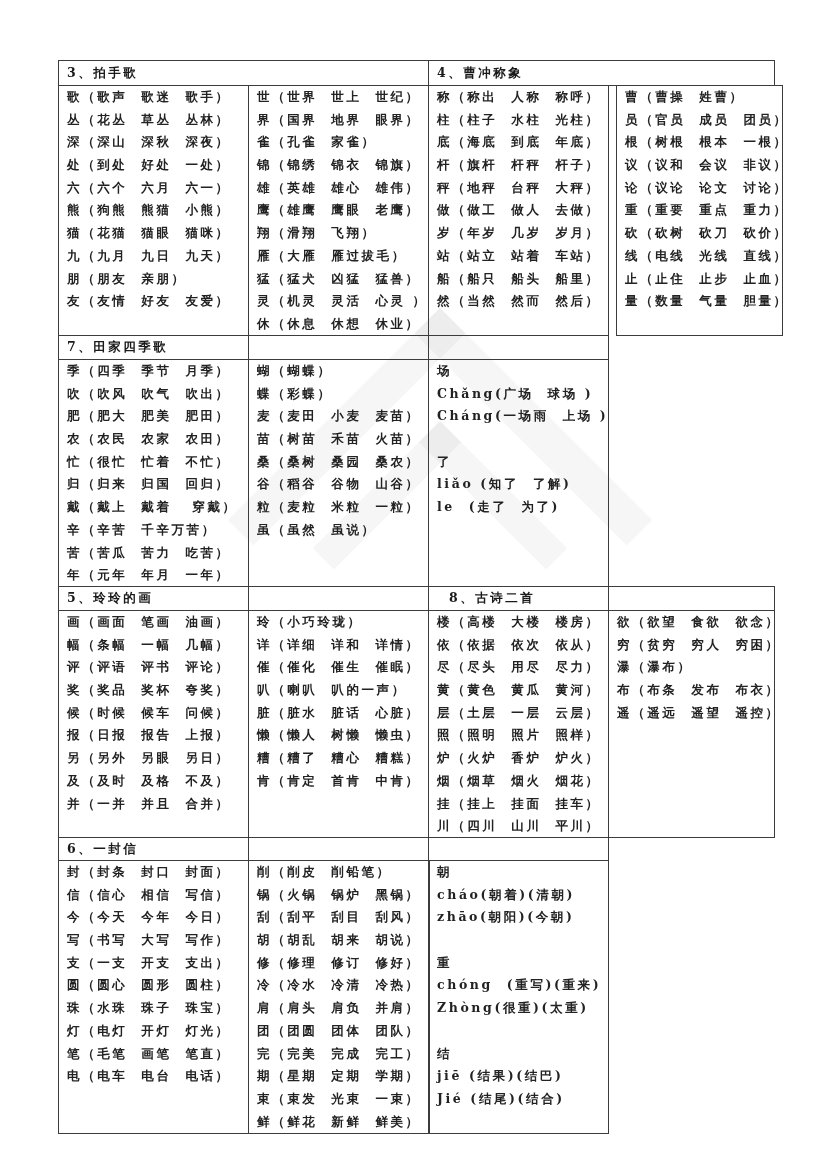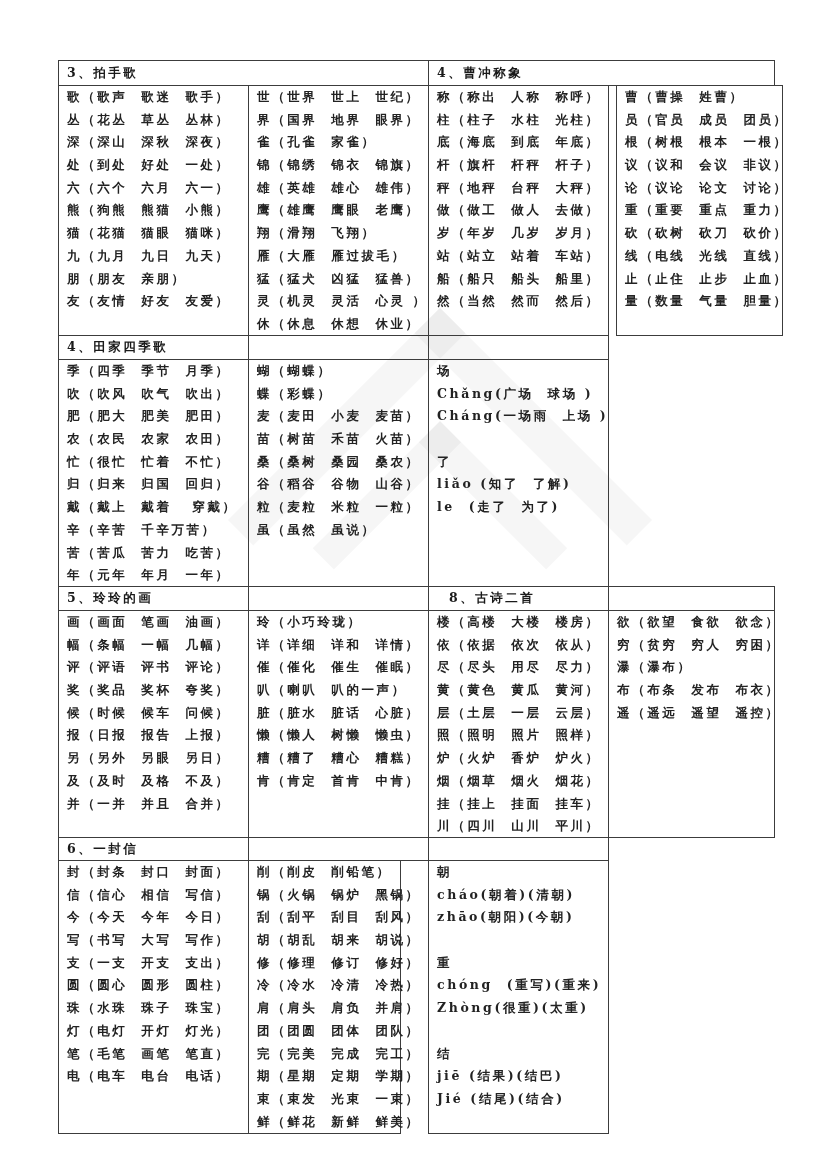--- a/index.html
+++ b/index.html
@@ -100,21 +100,21 @@
       <div class="line">论（议论  论文  讨论）</div>
       <div class="line">重（重要  重点  重力）</div>
       <div class="line">砍（砍树  砍刀  砍价）</div>
       <div class="line">线（电线  光线  直线）</div>
       <div class="line">止（止住  止步  止血）</div>
       <div class="line">量（数量  气量  胆量）</div>
     </div>
 </div>
 
 <div>
-  <div class="cell hcell" style="left:58px;top:335px;width:191px;height:25px;">4、田家四季歌</div>
+  <div class="cell hcell" style="left:58px;top:335px;width:191px;height:25px;">7、田家四季歌</div>
   <div class="cell hcell" style="left:248px;top:335px;width:181px;height:25px;"></div>
   <div class="cell hcell" style="left:428px;top:335px;width:181px;height:25px;"></div>
   <div class="cell bcell" style="left:58px;top:359px;width:191px;height:228px;">
       <div class="line">季（四季  季节  月季）</div>
       <div class="line">吹（吹风  吹气  吹出）</div>
       <div class="line">肥（肥大  肥美  肥田）</div>
       <div class="line">农（农民  农家  农田）</div>
       <div class="line">忙（很忙  忙着  不忙）</div>
       <div class="line">归（归来  归国  回归）</div>
       <div class="line">戴（戴上  戴着   穿戴）</div>
@@ -199,21 +199,21 @@
       <div class="line">信（信心  相信  写信）</div>
       <div class="line">今（今天  今年  今日）</div>
       <div class="line">写（书写  大写  写作）</div>
       <div class="line">支（一支  开支  支出）</div>
       <div class="line">圆（圆心  圆形  圆柱）</div>
       <div class="line">珠（水珠  珠子  珠宝）</div>
       <div class="line">灯（电灯  开灯  灯光）</div>
       <div class="line">笔（毛笔  画笔  笔直）</div>
       <div class="line">电（电车  电台  电话）</div>
     </div>
-  <div class="cell bcell" style="left:248px;top:860px;width:153px;height:274px;">
+  <div class="cell bcell" style="left:248px;top:860px;width:182px;height:274px;">
       <div class="line">削（削皮  削铅笔）</div>
       <div class="line">锅（火锅  锅炉  黑锅）</div>
       <div class="line">刮（刮平  刮目  刮风）</div>
       <div class="line">胡（胡乱  胡来  胡说）</div>
       <div class="line">修（修理  修订  修好）</div>
       <div class="line">冷（冷水  冷清  冷热）</div>
       <div class="line">肩（肩头  肩负  并肩）</div>
       <div class="line">团（团圆  团体  团队）</div>
       <div class="line">完（完美  完成  完工）</div>
       <div class="line">期（星期  定期  学期）</div>

